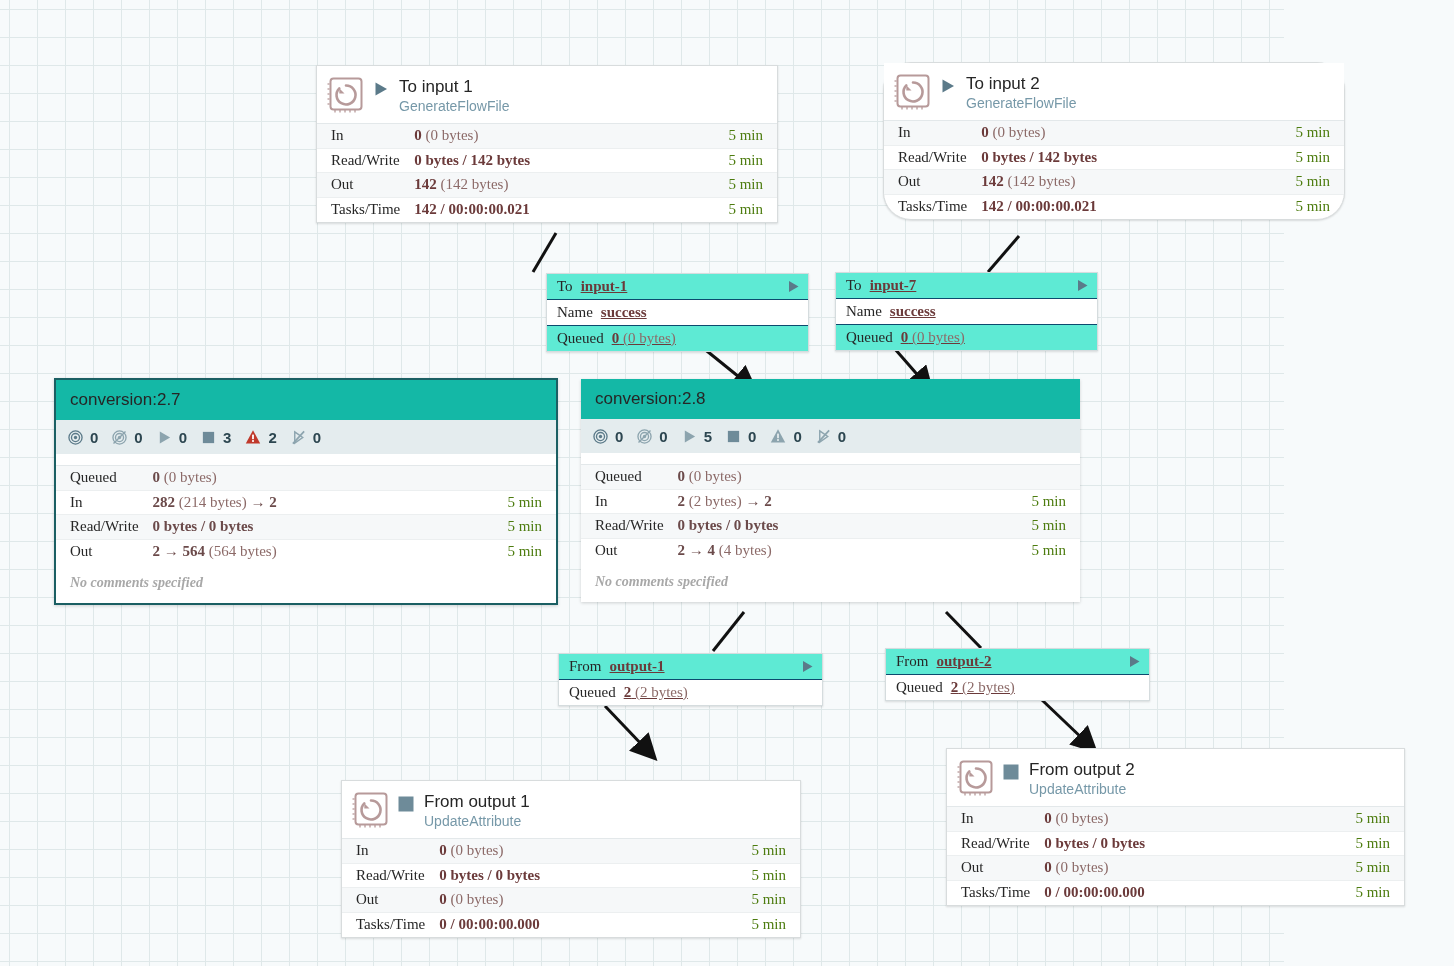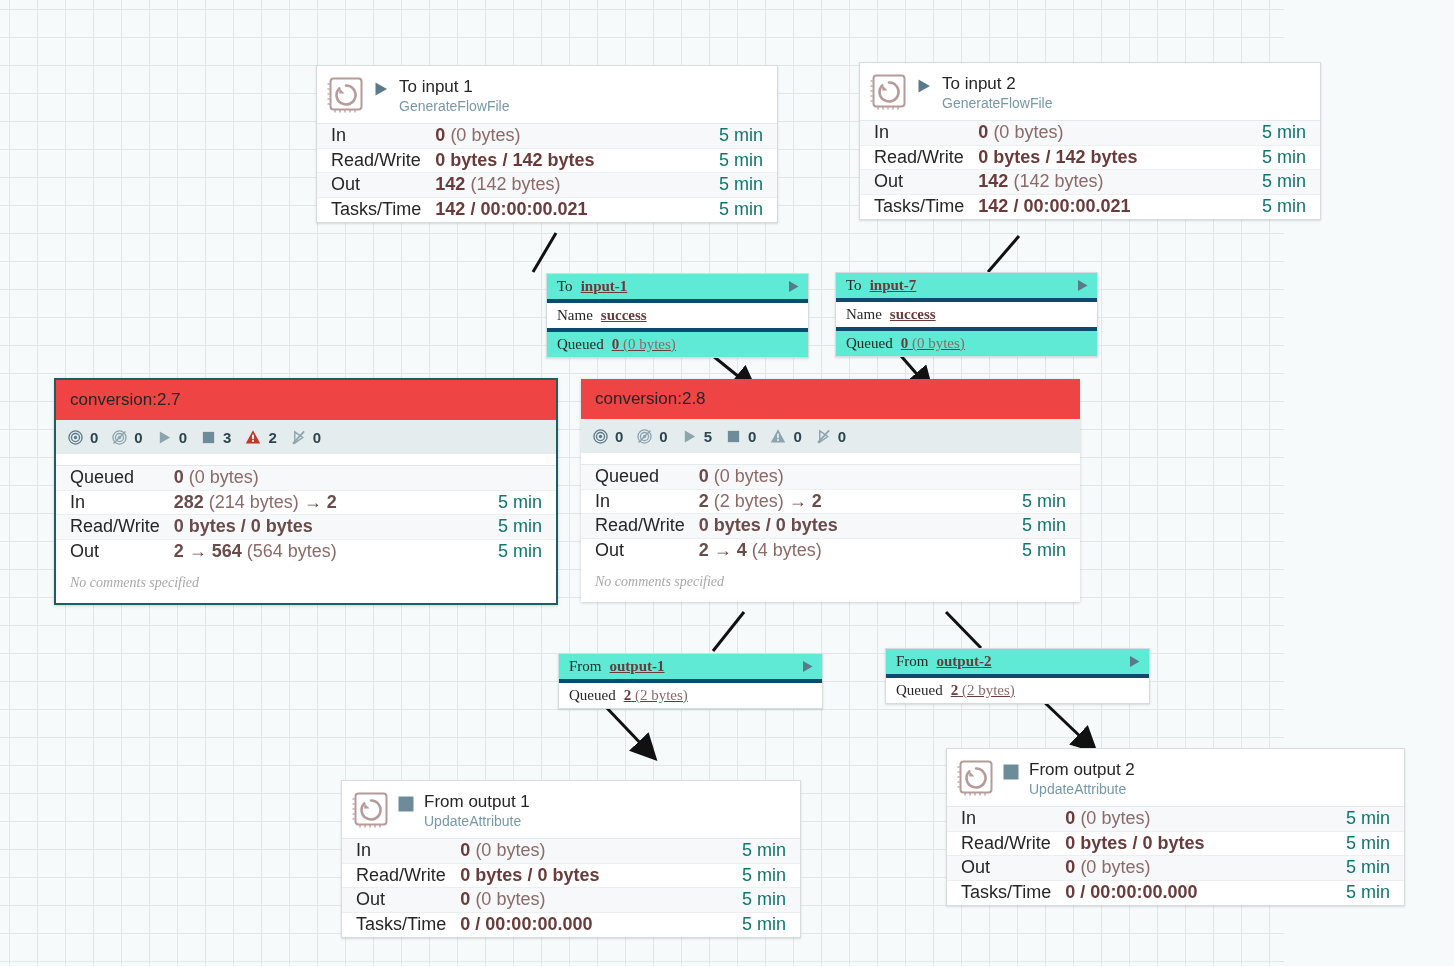--- a/index.html
+++ b/index.html
@@ -84,22 +84,22 @@
     font-size: 14px;
     color: #7698a8;
     line-height: 18px;
     white-space: nowrap;
   }
 
   
   .stats {
     width: 100%;
     border-collapse: collapse;
-    font-family: Liberation Sans, sans-serif;
-    font-size: 18px;
+    font-family: Liberation Serif, serif;
+    font-size: 15px;
   }
   .stats tr { height: 24.5px; }
   .stats tr.alt { background: #f6f8f9; }
   .stats td {
     padding: 1px 0;
     vertical-align: middle;
     border-top: 1px solid #eceff0;
   }
   .stats tr:first-child td { border-top: 1px solid #e3e8ea; }
   .st-label {
@@ -109,36 +109,36 @@
     width: 1%;
   }
   .st-value {
     color: #6b4a4a;
     padding-left: 14px !important;
     white-space: nowrap;
   }
   .st-value .b { font-weight: bold; color: #6b3a3a; }
   .st-value .m { color: #8c6a68; }
   .st-time {
-    color: #0f766e;
+    color: #4d7c0f;
     text-align: right;
     padding-right: 14px !important;
     white-space: nowrap;
     width: 1%;
   }
 
   
   .pgroup {
     box-shadow: 0 1px 3px rgba(0,0,0,0.17);
   }
   .pgroup.selected {
     border: 2px solid #1b5f63;
   }
   .pg-head {
-    background: #ef4444;
+    background: #14b8a6;
     padding: 10px 0 10px 14px;
     font-size: 17px;
     color: #262626;
     font-family: "Liberation Sans", sans-serif;
   }
   .pg-status {
     background: #e4ecee;
     display: flex;
     align-items: center;
     padding: 6px 0 6px 12px;
@@ -158,39 +158,40 @@
     margin-left: 7px;
   }
   .pg-gap { height: 11px; background: #ffffff; }
   .pg-comment {
     font-family: "Liberation Serif", serif;
     font-style: italic;
     font-size: 14px;
     color: #a8a8a8;
     padding: 11px 0 12px 14px;
     background: #ffffff;
+    font-weight: bold;
   }
 
   
   .conn {
     position: absolute;
     z-index: 3;
     background: #ffffff;
     border: 1px solid #d5dcde;
     box-shadow: 0 1px 2px rgba(0,0,0,0.13);
     font-family: "Liberation Serif", serif;
     font-size: 15px;
     box-sizing: border-box;
   }
   .conn-row {
     display: flex;
     align-items: center;
     padding: 3px 8px 3px 10px;
     min-height: 19px;
-    border-top: 4px solid #0c4a6e;
+    border-top: 1px solid #0c4a6e;
   }
   .conn-row:first-child { border-top: none; }
   .conn-row.shade { background: #5eead4; }
   .conn-lbl { color: #262626; margin-right: 8px; }
   .conn-val { color: #6b3a3a; font-weight: bold; text-decoration: underline; }
   .conn-val .sub { color: #8c6a68; font-weight: normal; }
   .conn-spacer { flex: 1 1 auto; }
   .conn-play { flex: 0 0 auto; width: 13px; height: 13px; }
 </style>
 </head>
@@ -268,21 +269,21 @@
         </tr>
         <tr>
           <td class="st-label">Tasks/Time</td>
           <td class="st-value"><span class="b">142 / 00:00:00.021</span></td>
           <td class="st-time">5 min</td>
         </tr>
       </tbody>
     </table>
   </div>
 
-  <div class="node processor" style="left:859px; top:62px; width:462px;">
+  <div class="node processor" style="left:883px; top:62px; width:462px;border-radius:28px;">
     <div class="proc-head">
       <span class="proc-icon">
         <svg viewBox="0 0 38 38" width="38" height="38">
           <rect x="3.5" y="2.5" width="31" height="31" rx="3" ry="3" fill="#ffffff" stroke="#b79a9a" stroke-width="2"></rect>
           <path d="M19 9.5 a9.5 9.5 0 1 1 -6.7 2.8" fill="none" stroke="#b79a9a" stroke-width="2.6" stroke-linecap="round"></path>
           <path d="M12.3 12.3 l0 5.2 l5.2 0 z" fill="#b79a9a"></path>
           <g stroke="#b79a9a" stroke-width="1.3">
             <line x1="8" y1="33.5" x2="8" y2="36.5"></line>
             <line x1="13" y1="33.5" x2="13" y2="36.5"></line>
             <line x1="18" y1="33.5" x2="18" y2="36.5"></line>

